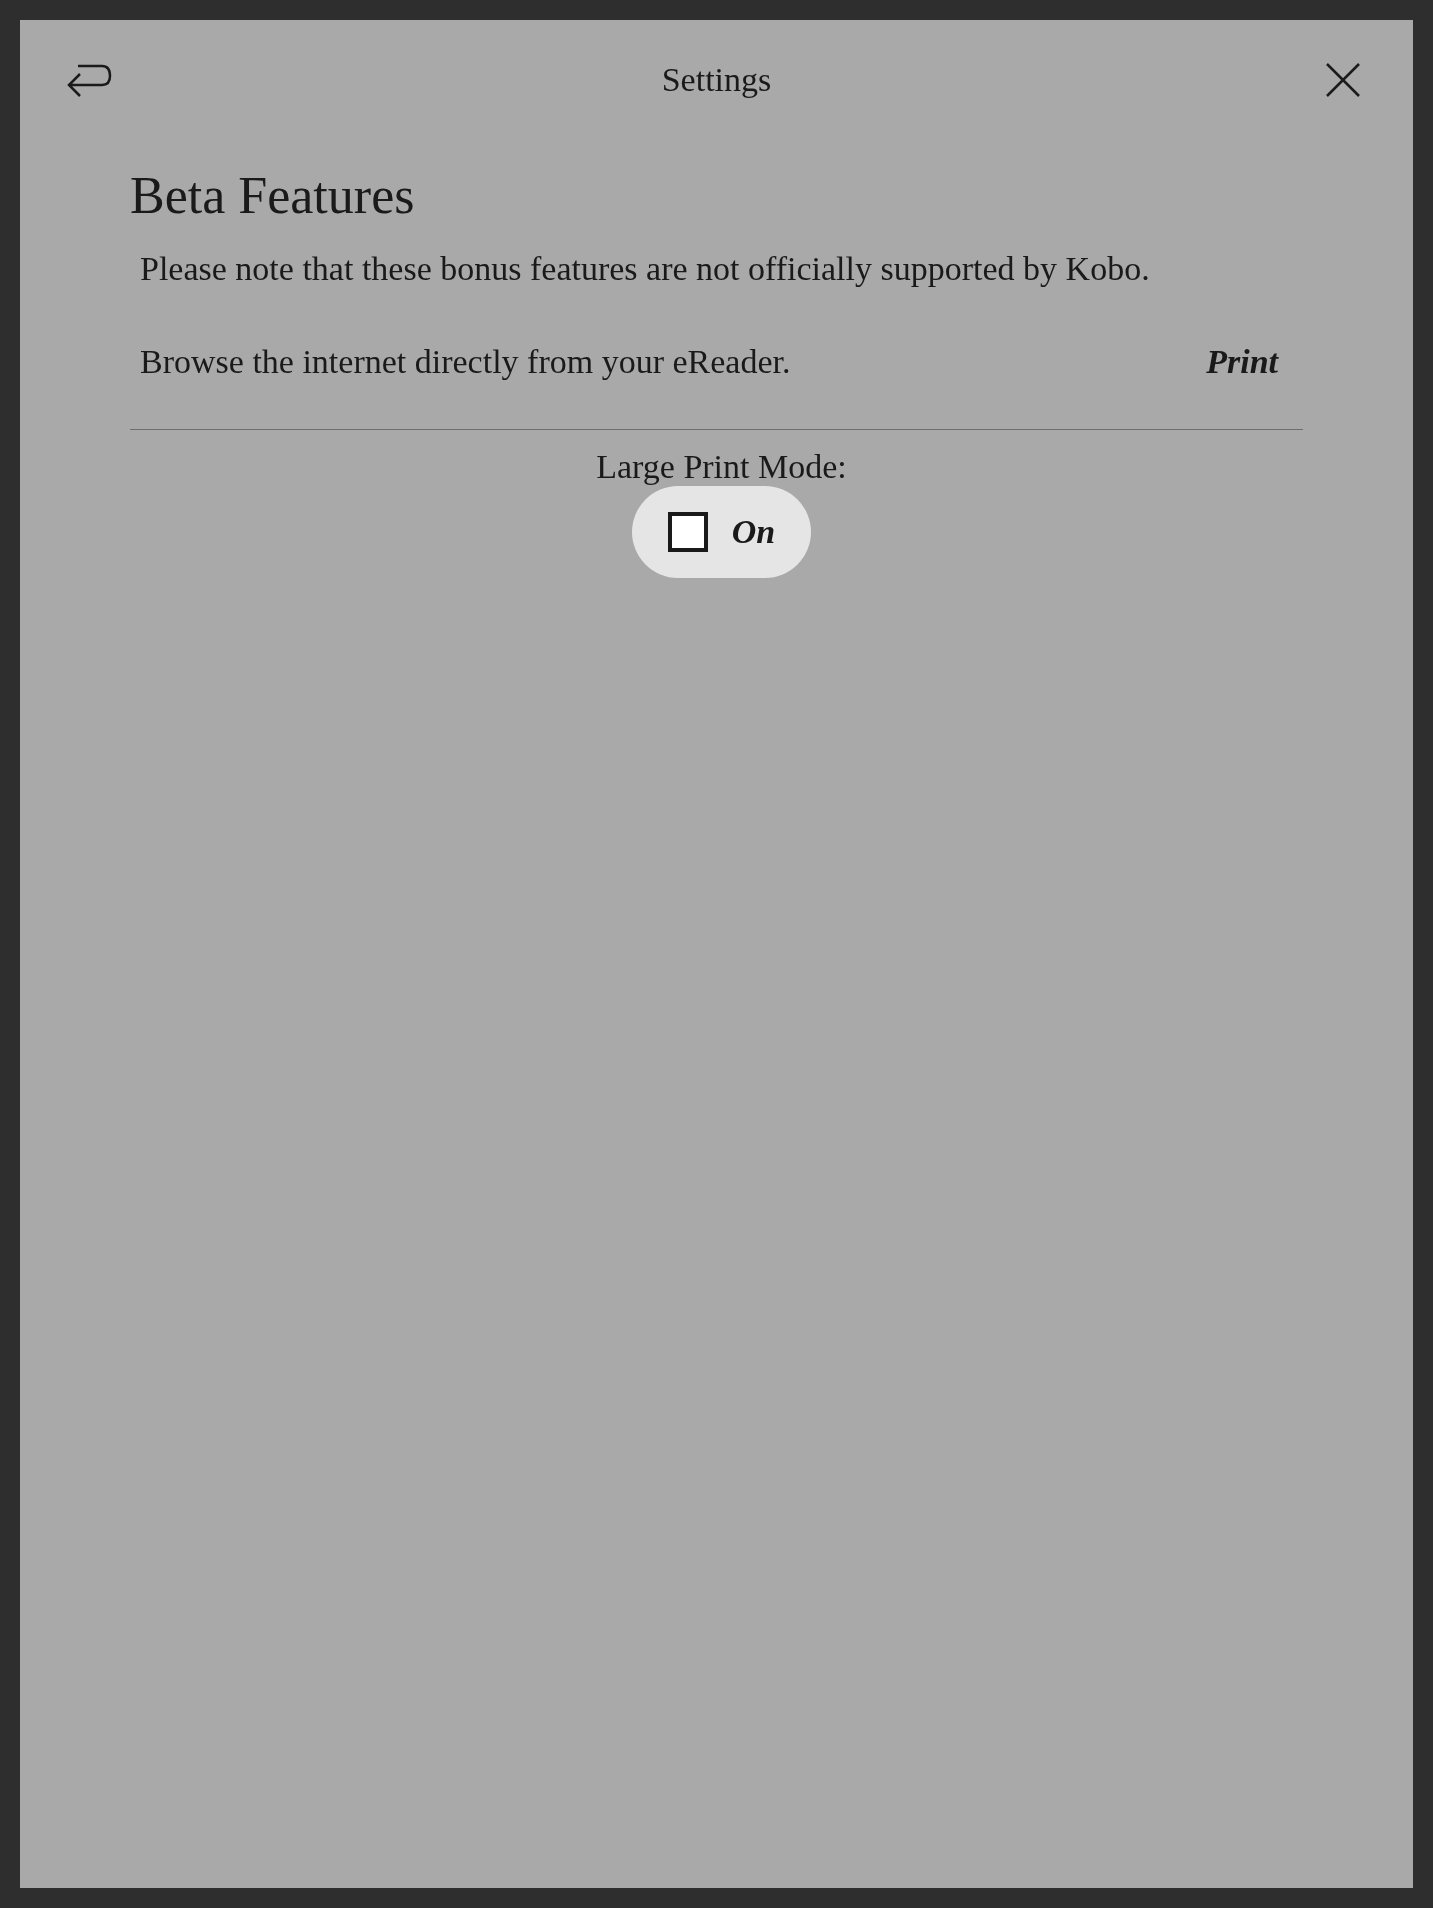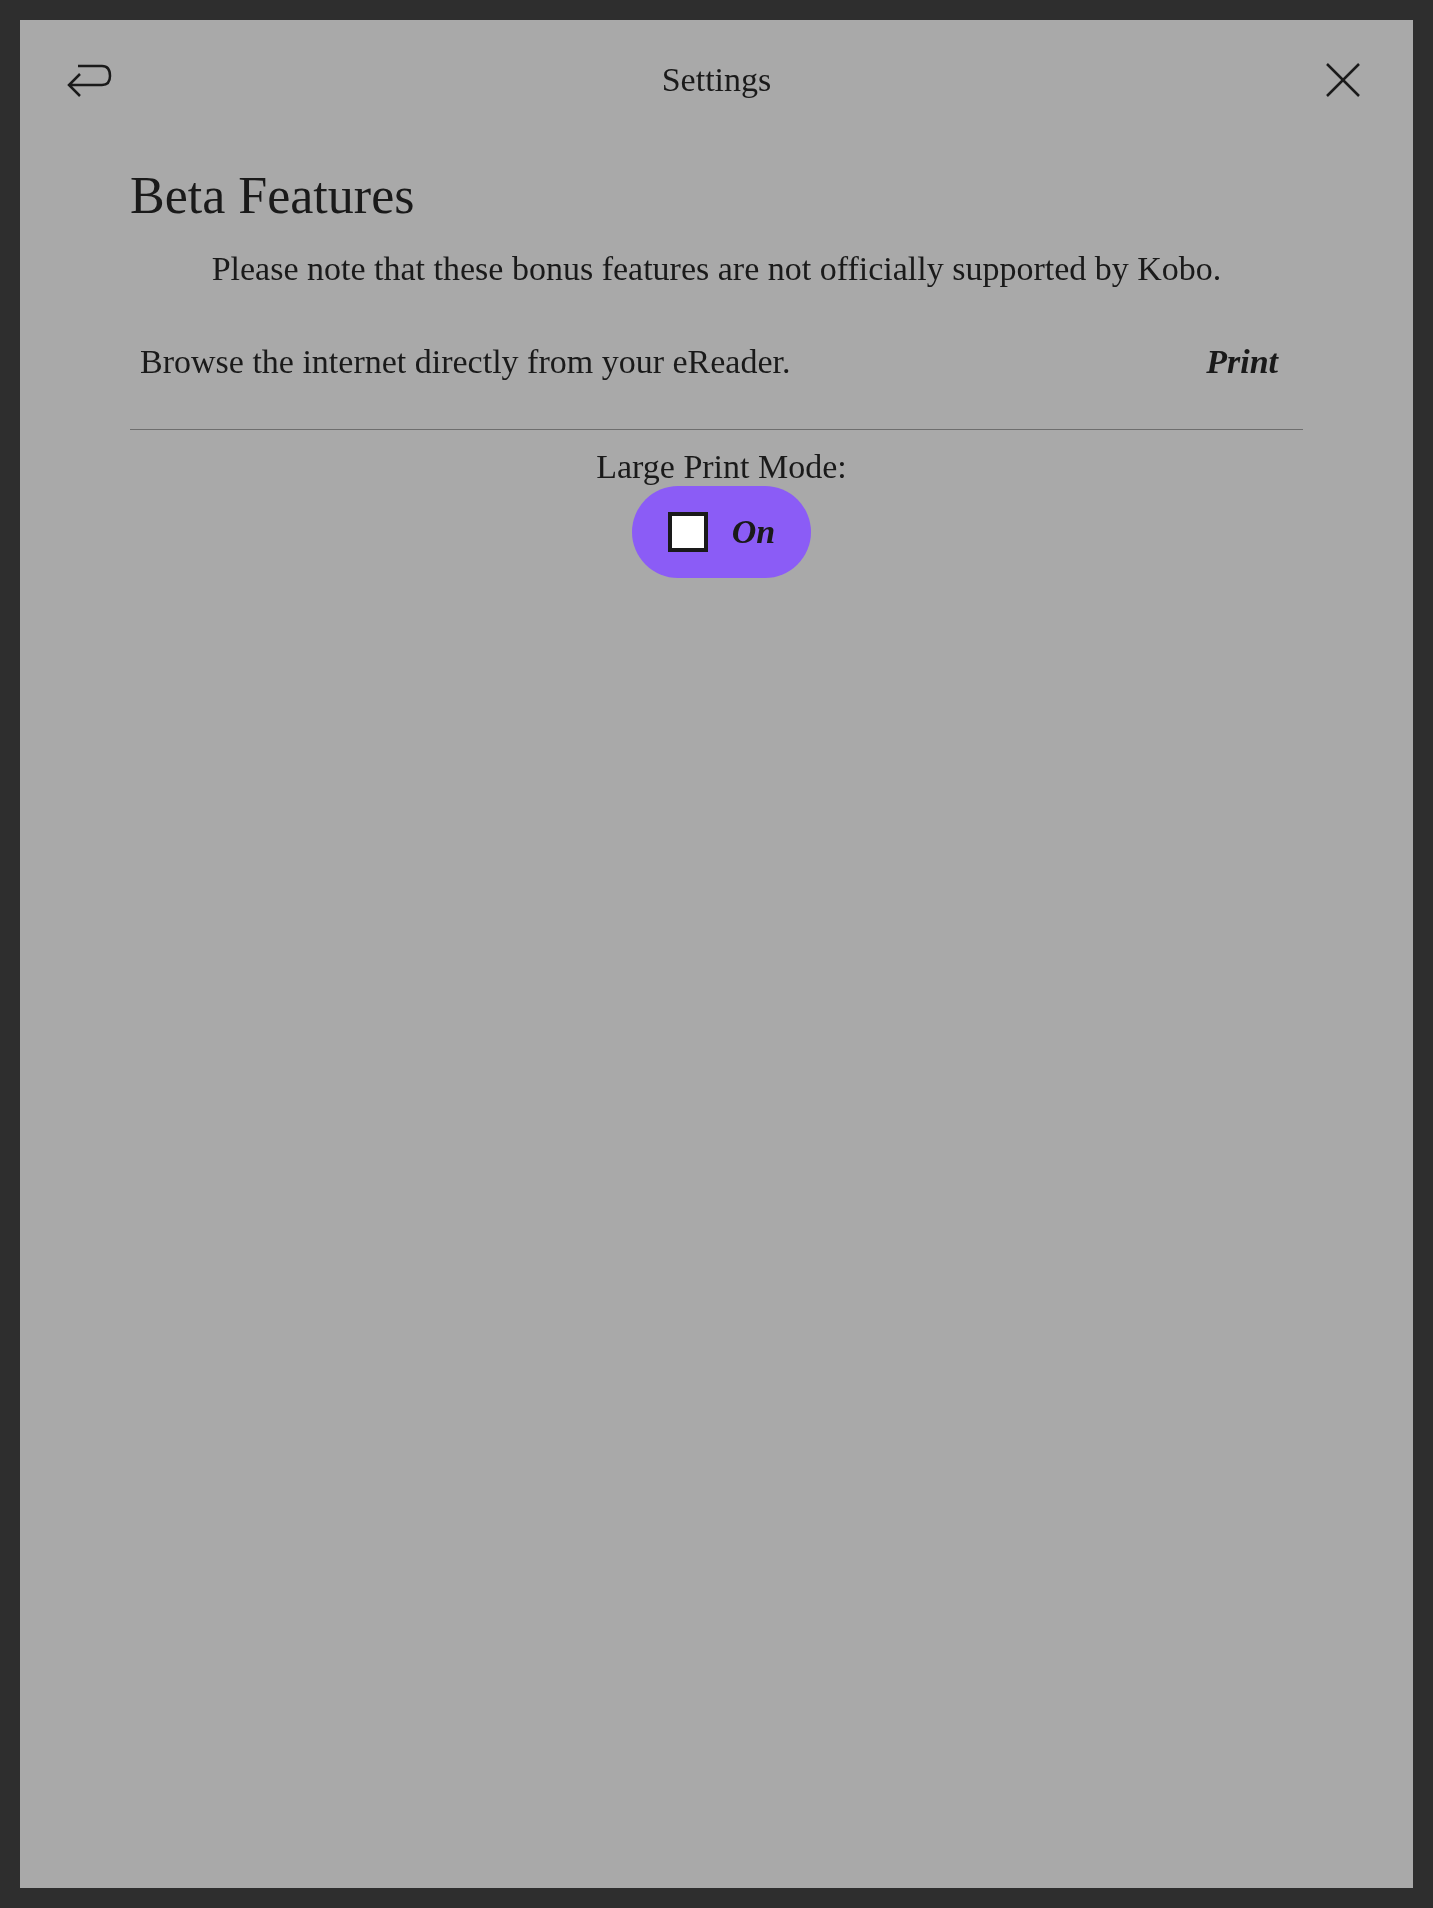--- a/index.html
+++ b/index.html
@@ -56,21 +56,20 @@
       font-weight: normal;
       margin-top: 36px;
       margin-bottom: 20px;
     }
     .page-description {
       font-size: 34px;
       color: #1a1a1a;
       line-height: 1.4;
       margin-bottom: 18px;
       padding: 0 10px;
-      text-align: center;
     }
     .section-header {
       background: #8f8f8f;
       padding: 12px 22px;
       font-family: Arial, Helvetica, sans-serif;
       font-size: 30px;
       color: #1a1a1a;
       font-weight: normal;
       letter-spacing: 0.5px;
     }
@@ -92,21 +91,21 @@
     }
     .start-button {
       font-size: 34px;
       font-style: italic;
       color: #1a1a1a;
       font-weight: bold;
       cursor: pointer;
       padding-right: 15px;
     }
     .toggle-pill {
-      background: #8b5cf6;
+      background: #e5e5e5;
       border-radius: 55px;
       padding: 26px 36px 26px 36px;
       display: flex;
       align-items: center;
       gap: 24px;
       cursor: pointer;
     }
     .checkbox {
       width: 40px;
       height: 40px;

